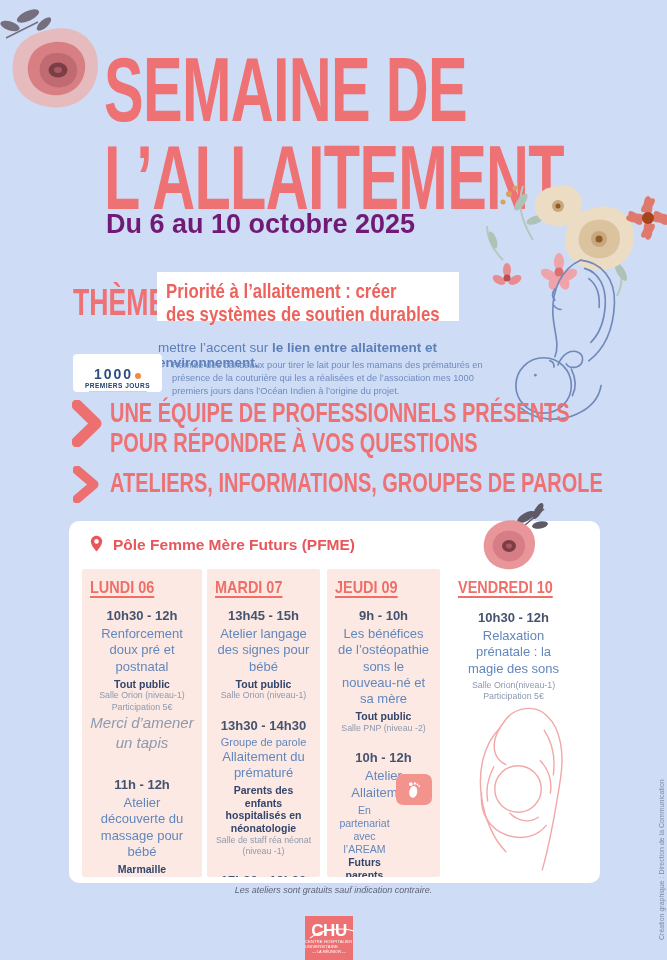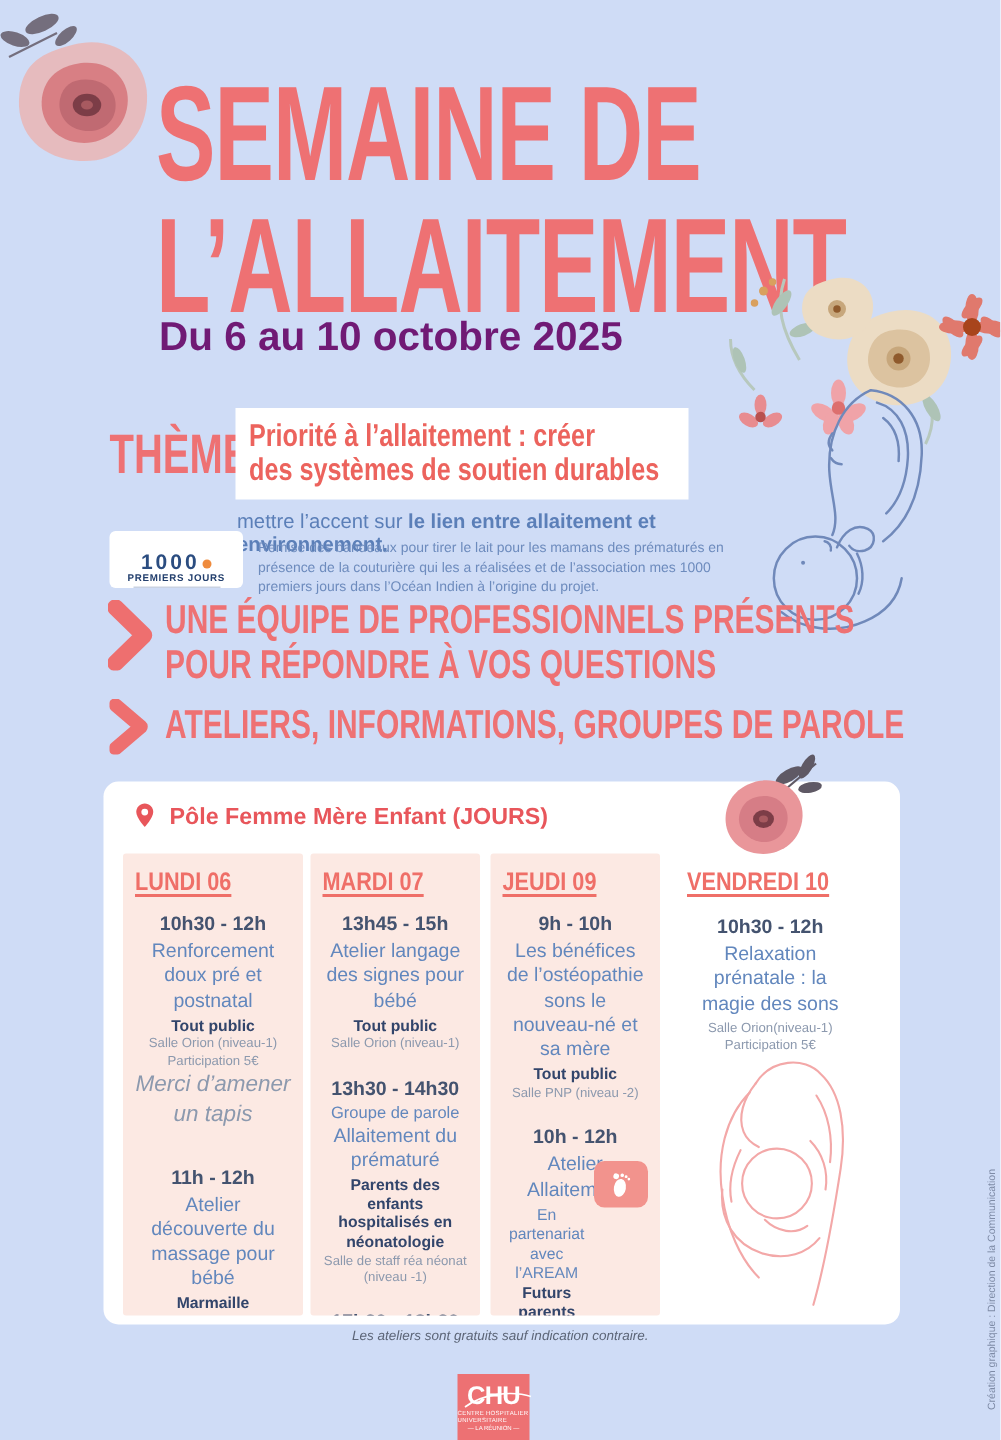--- a/index.html
+++ b/index.html
@@ -9,21 +9,21 @@
   }
   .abs{position:absolute;}
 
   
   .title{position:absolute;left:104px;top:46px;color:#ee7173;font-weight:bold;}
   .title .tline{font-size:90px;line-height:88px;transform:scaleX(.66);transform-origin:left top;white-space:nowrap;letter-spacing:-1px;}
   .date{position:absolute;left:106px;top:209px;font-size:27px;font-weight:bold;color:#701a75;}
 
   
   .theme-label{position:absolute;left:73px;top:282px;color:#ee7173;font-weight:bold;font-size:37px;transform:scaleX(.72);transform-origin:left top;white-space:nowrap;}
-  .theme-box{position:absolute;left:157px;top:272px;width:302px;height:61px;background:#ffffff;padding:7px 9px;box-sizing:border-box;}
+  .theme-box{position:absolute;left:157px;top:272px;width:302px;height:49px;background:#ffffff;padding:7px 9px;box-sizing:border-box;}
   .theme-box .theme-line{font-size:21px;font-weight:bold;color:#ec635d;line-height:23px;transform:scaleX(.8);transform-origin:left top;white-space:nowrap;}
   .accent{position:absolute;left:158px;top:340px;width:350px;font-size:13.5px;color:#5b7fb8;}
   .accent .b{font-weight:bold;}
 
   .jours-logo{position:absolute;left:73px;top:354px;width:89px;height:38px;background:#ffffff;border-radius:4px;
     display:flex;flex-direction:column;align-items:center;justify-content:flex-end;}
   .jours-num{font-size:14px;font-weight:bold;color:#2b4d80;letter-spacing:2px;}
   .jours-num::after{content:"";display:inline-block;width:6px;height:6px;border-radius:50%;background:#ef8b3d;margin-left:2px;}
   .jours-label{font-size:6.5px;font-weight:bold;color:#24406e;letter-spacing:.5px;}
   .jours-rule{width:58px;border-top:1px solid #c9d2e2;margin-top:2px;}
@@ -205,21 +205,21 @@
   </svg>
   <div class="bullet-text" style="top:468px;">
     <div class="bline">ATELIERS, INFORMATIONS, GROUPES DE PAROLE</div>
   </div>
 
   <div class="card">
     <svg class="loc-pin" width="17" height="23" viewBox="0 0 24 24">
       <path fill="#e8565b" d="M12 1C7.6 1 4 4.6 4 9c0 5.6 8 14 8 14s8-8.4 8-14c0-4.4-3.6-8-8-8z"></path>
       <circle cx="12" cy="9" r="3.2" fill="#fff"></circle>
     </svg>
-    <div class="loc-text">Pôle Femme Mère Enfant (JOURS)</div>
+    <div class="loc-text">Pôle Femme Mère Futurs (PFME)</div>
 
     <div class="col boxed col1">
       <div class="day">LUNDI 06</div>
       <div class="event">
         <div class="ev-time">10h30 - 12h</div>
         <div class="ev-title">Renforcement doux pré et postnatal</div>
         <div class="ev-bold">Tout public</div>
         <div class="ev-detail">Salle Orion (niveau-1)</div>
         <div class="ev-detail">Participation 5€</div>
         <div class="ev-italic">Merci d’amener un tapis</div>

